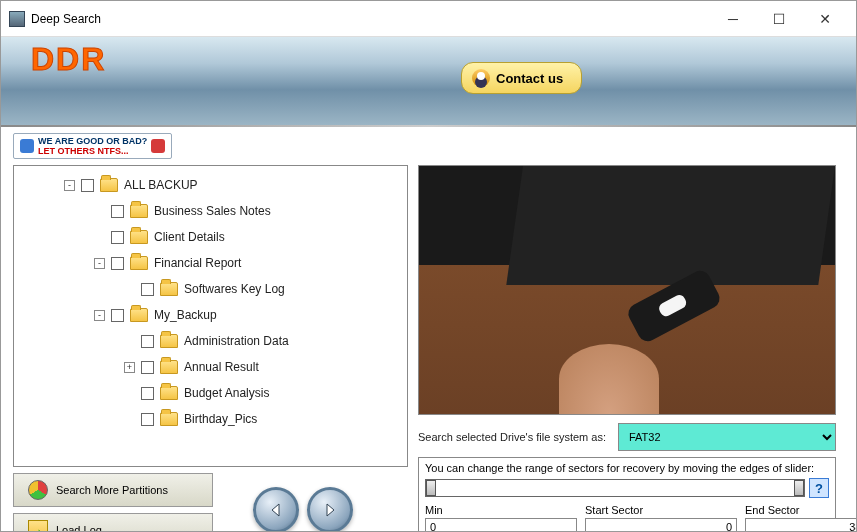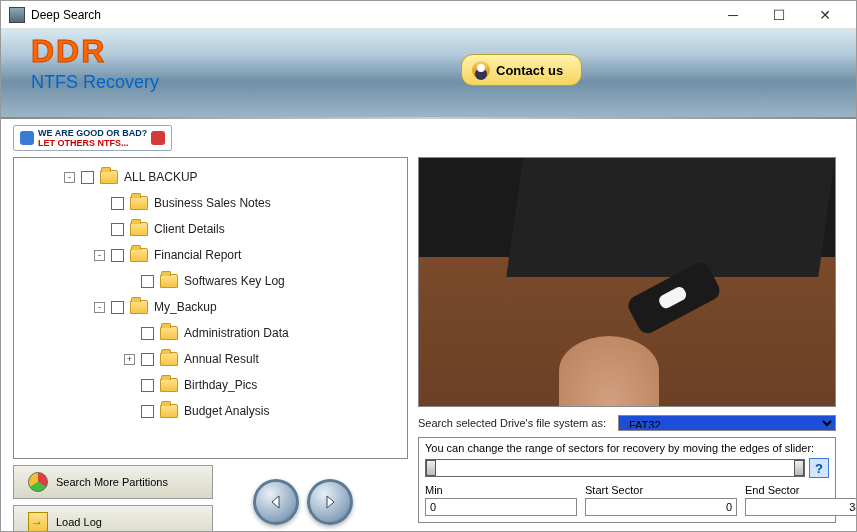--- a/index.html
+++ b/index.html
@@ -1,18 +1,18 @@
 <!DOCTYPE html>
 <html><head>
 <meta charset="utf-8">
 <style>
 * { box-sizing: border-box; margin: 0; padding: 0; font-family: 'Segoe UI', Tahoma, sans-serif; }
 body { background: #fff; width: 857px; height: 532px; overflow: hidden; border: 1px solid #999; }
 
-.titlebar { height: 28px; background: #fff; display: flex; align-items: center; padding: 0 8px; border-bottom: 1px solid #ddd; }
+.titlebar { height: 36px; background: #fff; display: flex; align-items: center; padding: 0 8px; border-bottom: 1px solid #ddd; }
 .titlebar .icon { width: 16px; height: 16px; background: linear-gradient(#8ab, #567); margin-right: 6px; border: 1px solid #345; }
 .titlebar .title { font-size: 12px; flex: 1; color: #000; }
 .titlebar .winbtn { width: 46px; height: 30px; display: flex; align-items: center; justify-content: center; font-size: 14px; color: #333; cursor: default; }
 
 .header { height: 88px; background: linear-gradient(180deg, #d8e8f0 0%, #b0c8d8 30%, #7090a8 60%, #9bb5c5 100%); position: relative; padding-left: 30px; }
 .header .logo { font-family: Arial; font-size: 32px; font-weight: bold; color: #ff6600; -webkit-text-stroke: 1px #cc4400; letter-spacing: 2px; padding-top: 4px; }
 .header .subtitle { font-size: 18px; color: #0066cc; font-weight: 500; margin-top: 2px; }
 .header .contact-btn { position: absolute; top: 25px; left: 460px; background: linear-gradient(#fff2a8, #f5d560); border: 1px solid #b8a030; border-radius: 12px; padding: 6px 18px 6px 10px; font-size: 13px; font-weight: bold; display: flex; align-items: center; gap: 6px; cursor: pointer; }
 .contact-icon { width: 18px; height: 18px; border-radius: 50%; background: linear-gradient(#ffcc66, #cc8800); display: inline-block; position: relative; }
 .contact-icon::after { content: ''; position: absolute; top: 3px; left: 5px; width: 8px; height: 8px; border-radius: 50%; background: #fff; box-shadow: 0 6px 0 2px #335; }
@@ -49,21 +49,21 @@
 
 .right-panel { width: 418px; display: flex; flex-direction: column; }
 .image-box { height: 250px; border: 1px solid #888; background: linear-gradient(180deg, #1a1a1a 0%, #1a1a1a 40%, #7a4a2a 40%, #6b4025 100%); position: relative; overflow: hidden; }
 .laptop-edge { position: absolute; top: 0; right: 0; width: 75%; height: 48%; background: #222; transform: skewX(-8deg); transform-origin: top right; }
 .usb { position: absolute; top: 120px; left: 210px; width: 90px; height: 40px; background: #1a1a1a; border-radius: 10px; transform: rotate(-28deg); }
 .usb::after { content: ''; position: absolute; top: 12px; left: 30px; width: 28px; height: 14px; background: #f5f5f5; border-radius: 6px; }
 .hand { position: absolute; bottom: 0; left: 140px; width: 100px; height: 70px; background: radial-gradient(ellipse at 50% 100%, #d4a080, #b8805a); border-radius: 50% 50% 0 0; }
 
 .fs-row { display: flex; align-items: center; margin-top: 8px; gap: 12px; font-size: 11px; }
 .fs-row label { color: #222; }
-.fs-select { flex: 1; border: 1px solid #888; padding: 2px 6px; font-size: 11px; background: #1d4ed8; height: 16px; }
+.fs-select { flex: 1; border: 1px solid #888; padding: 2px 6px; font-size: 11px; background: #5eead4; height: 28px; }
 
 .slider-section { border: 1px solid #888; margin-top: 6px; padding: 4px 6px 6px 6px; }
 .slider-section .desc { font-size: 11px; margin-bottom: 4px; }
 .slider-row { display: flex; align-items: center; gap: 4px; }
 .slider-track { flex: 1; height: 18px; border: 1px solid #666; background: #fff; position: relative; }
 .slider-handle { position: absolute; top: 0; width: 10px; height: 16px; background: linear-gradient(#eee, #bbb); border: 1px solid #555; }
 .help-btn { width: 20px; height: 20px; border: 1px solid #3a7bd5; background: #d0e5ff; color: #0050a0; font-weight: bold; font-size: 13px; display: flex; align-items: center; justify-content: center; cursor: pointer; }
 
 .sector-row { display: flex; gap: 8px; margin-top: 6px; font-size: 11px; }
 .sector-col { flex: 1; display: flex; flex-direction: column; }
@@ -81,21 +81,20 @@
 <div class="titlebar">
   <span class="icon"></span>
   <span class="title">Deep Search</span>
   <div class="winbtn">─</div>
   <div class="winbtn">☐</div>
   <div class="winbtn close">✕</div>
 </div>
 
 <div class="header">
   <div class="logo">DDR</div>
-  <div class="subtitle">NTFS Recovery</div>
   <button class="contact-btn">
     <span class="contact-icon"></span>
     <span>Contact us</span>
   </button>
 </div>
 <div class="hr-line"></div>
 
 <div class="toolbar-area">
   <div class="review-badge">
     <span class="thumb"></span>
@@ -164,28 +163,28 @@
           <span class="expander">+</span>
           <span class="chk"></span>
           <span class="folder-icon"></span>
           <span>Annual Result</span>
         </div>
         <div class="tree-item">
           <span class="tree-spacer" style="width:110px"></span>
           <span class="expander-none"></span>
           <span class="chk"></span>
           <span class="folder-icon"></span>
+          <span>Budget Analysis</span>
+        </div>
+        <div class="tree-item">
+          <span class="tree-spacer" style="width:110px"></span>
+          <span class="expander-none"></span>
+          <span class="chk"></span>
+          <span class="folder-icon"></span>
           <span>Birthday_Pics</span>
-        </div>
-        <div class="tree-item">
-          <span class="tree-spacer" style="width:110px"></span>
-          <span class="expander-none"></span>
-          <span class="chk"></span>
-          <span class="folder-icon"></span>
-          <span>Budget Analysis</span>
         </div>
       </div>
     <div class="btn-row">
       <div style="display:flex;flex-direction:column;gap:6px;">
         <button class="btn">
           <span class="bicon pie-icon"></span>
           <span>Search More Partitions</span>
         </button>
         <button class="btn">
           <span class="bicon log-icon"></span>

